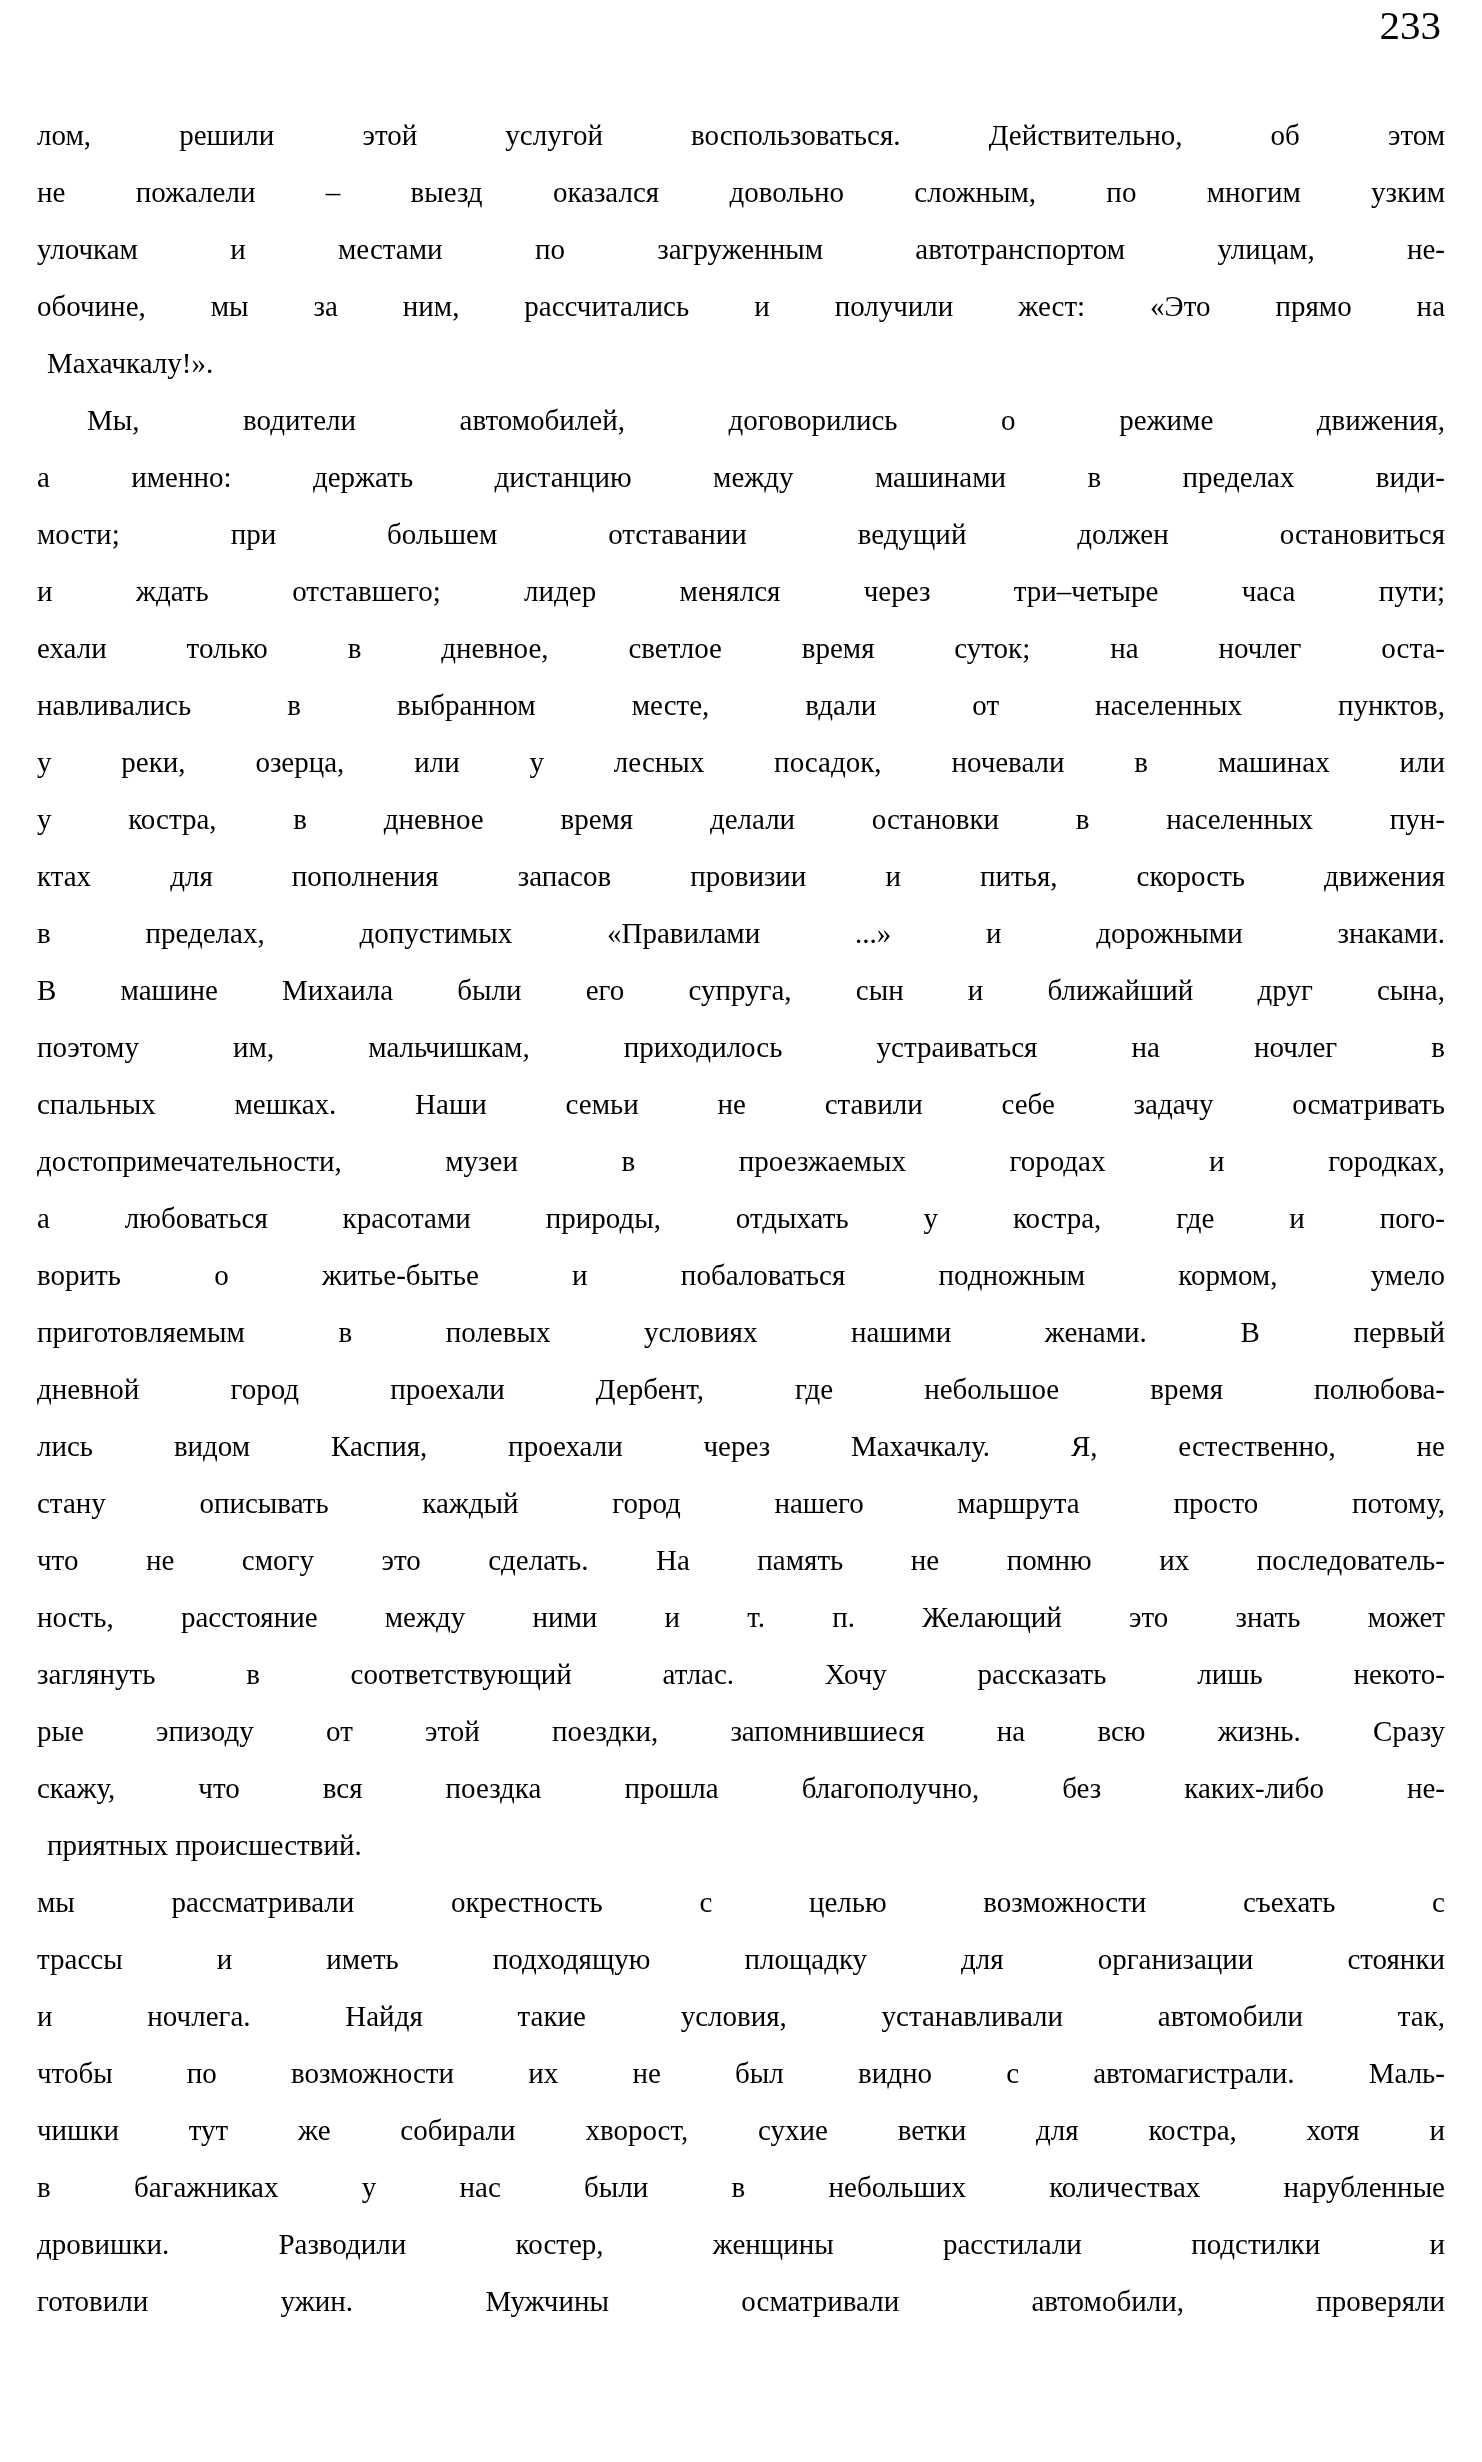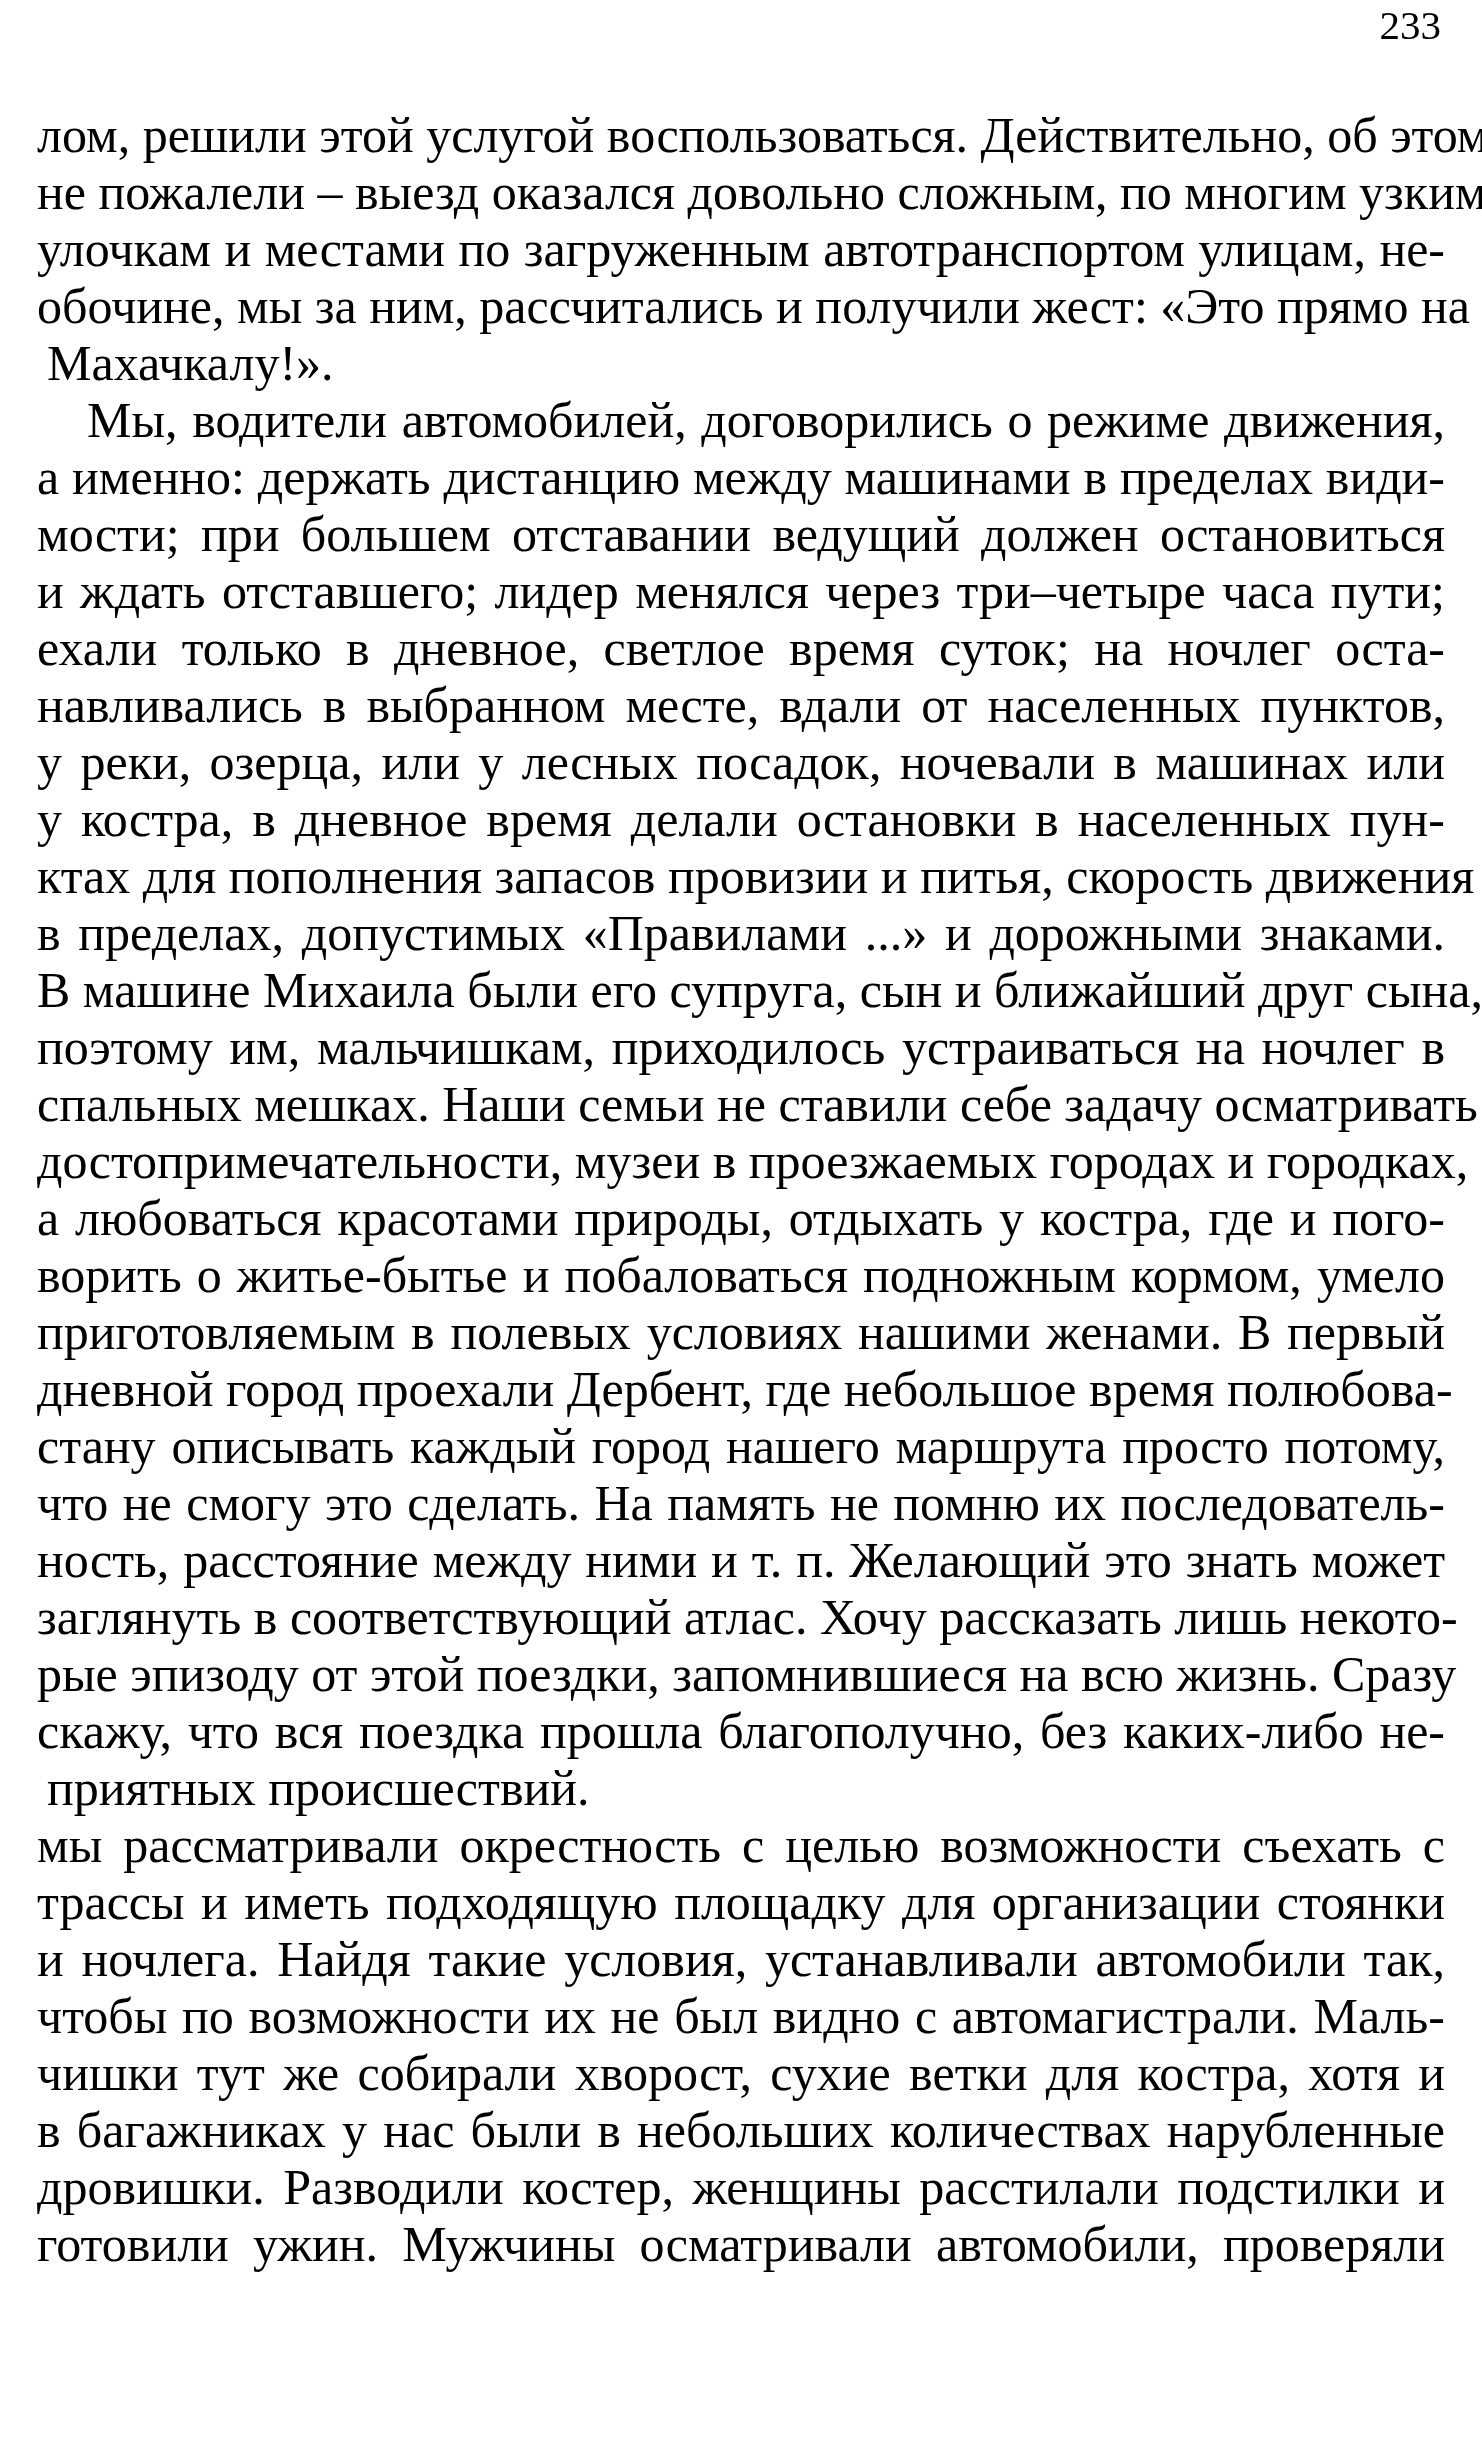--- a/index.html
+++ b/index.html
@@ -26,21 +26,21 @@
     right: 41px;
     font-size: 41px;
     line-height: 46px;
     text-align: right;
   }
   .text-body {
     position: absolute;
     left: 37px;
     right: 37px;
     top: 107px;
-    font-size: 50px;
+    font-size: 29px;
     line-height: 57px;
   }
   .line {
     text-align: justify;
     text-align-last: justify;
     height: 57px;
     white-space: nowrap;
   }
   .line.short {
     text-align: left;
@@ -73,20 +73,21 @@
       <div class="line">ктах для пополнения запасов провизии и питья, скорость движения</div>
       <div class="line">в пределах, допустимых «Правилами ...» и дорожными знаками.</div>
       <div class="line">В машине Михаила были его супруга, сын и ближайший друг сына,</div>
       <div class="line">поэтому им, мальчишкам, приходилось устраиваться на ночлег в</div>
       <div class="line">спальных мешках. Наши семьи не ставили себе задачу осматривать</div>
       <div class="line">достопримечательности, музеи в проезжаемых городах и городках,</div>
       <div class="line">а любоваться красотами природы, отдыхать у костра, где и пого-</div>
       <div class="line">ворить о житье-бытье и побаловаться подножным кормом, умело</div>
       <div class="line">приготовляемым в полевых условиях нашими женами. В первый</div>
       <div class="line">дневной город проехали Дербент, где небольшое время полюбова-</div>
+      <div class="line">лись видом Каспия, проехали через Махачкалу. Я, естественно, не</div>
       <div class="line">стану описывать каждый город нашего маршрута просто потому,</div>
       <div class="line">что не смогу это сделать. На память не помню их последователь-</div>
       <div class="line">ность, расстояние между ними и т. п. Желающий это знать может</div>
       <div class="line">заглянуть в соответствующий атлас. Хочу рассказать лишь некото-</div>
       <div class="line">рые эпизоду от этой поездки, запомнившиеся на всю жизнь. Сразу</div>
       <div class="line">скажу, что вся поездка прошла благополучно, без каких-либо не-</div>
       <div class="line short">приятных происшествий.</div>
       <div class="line">мы рассматривали окрестность с целью возможности съехать с</div>
       <div class="line">трассы и иметь подходящую площадку для организации стоянки</div>
       <div class="line">и ночлега. Найдя такие условия, устанавливали автомобили так,</div>

